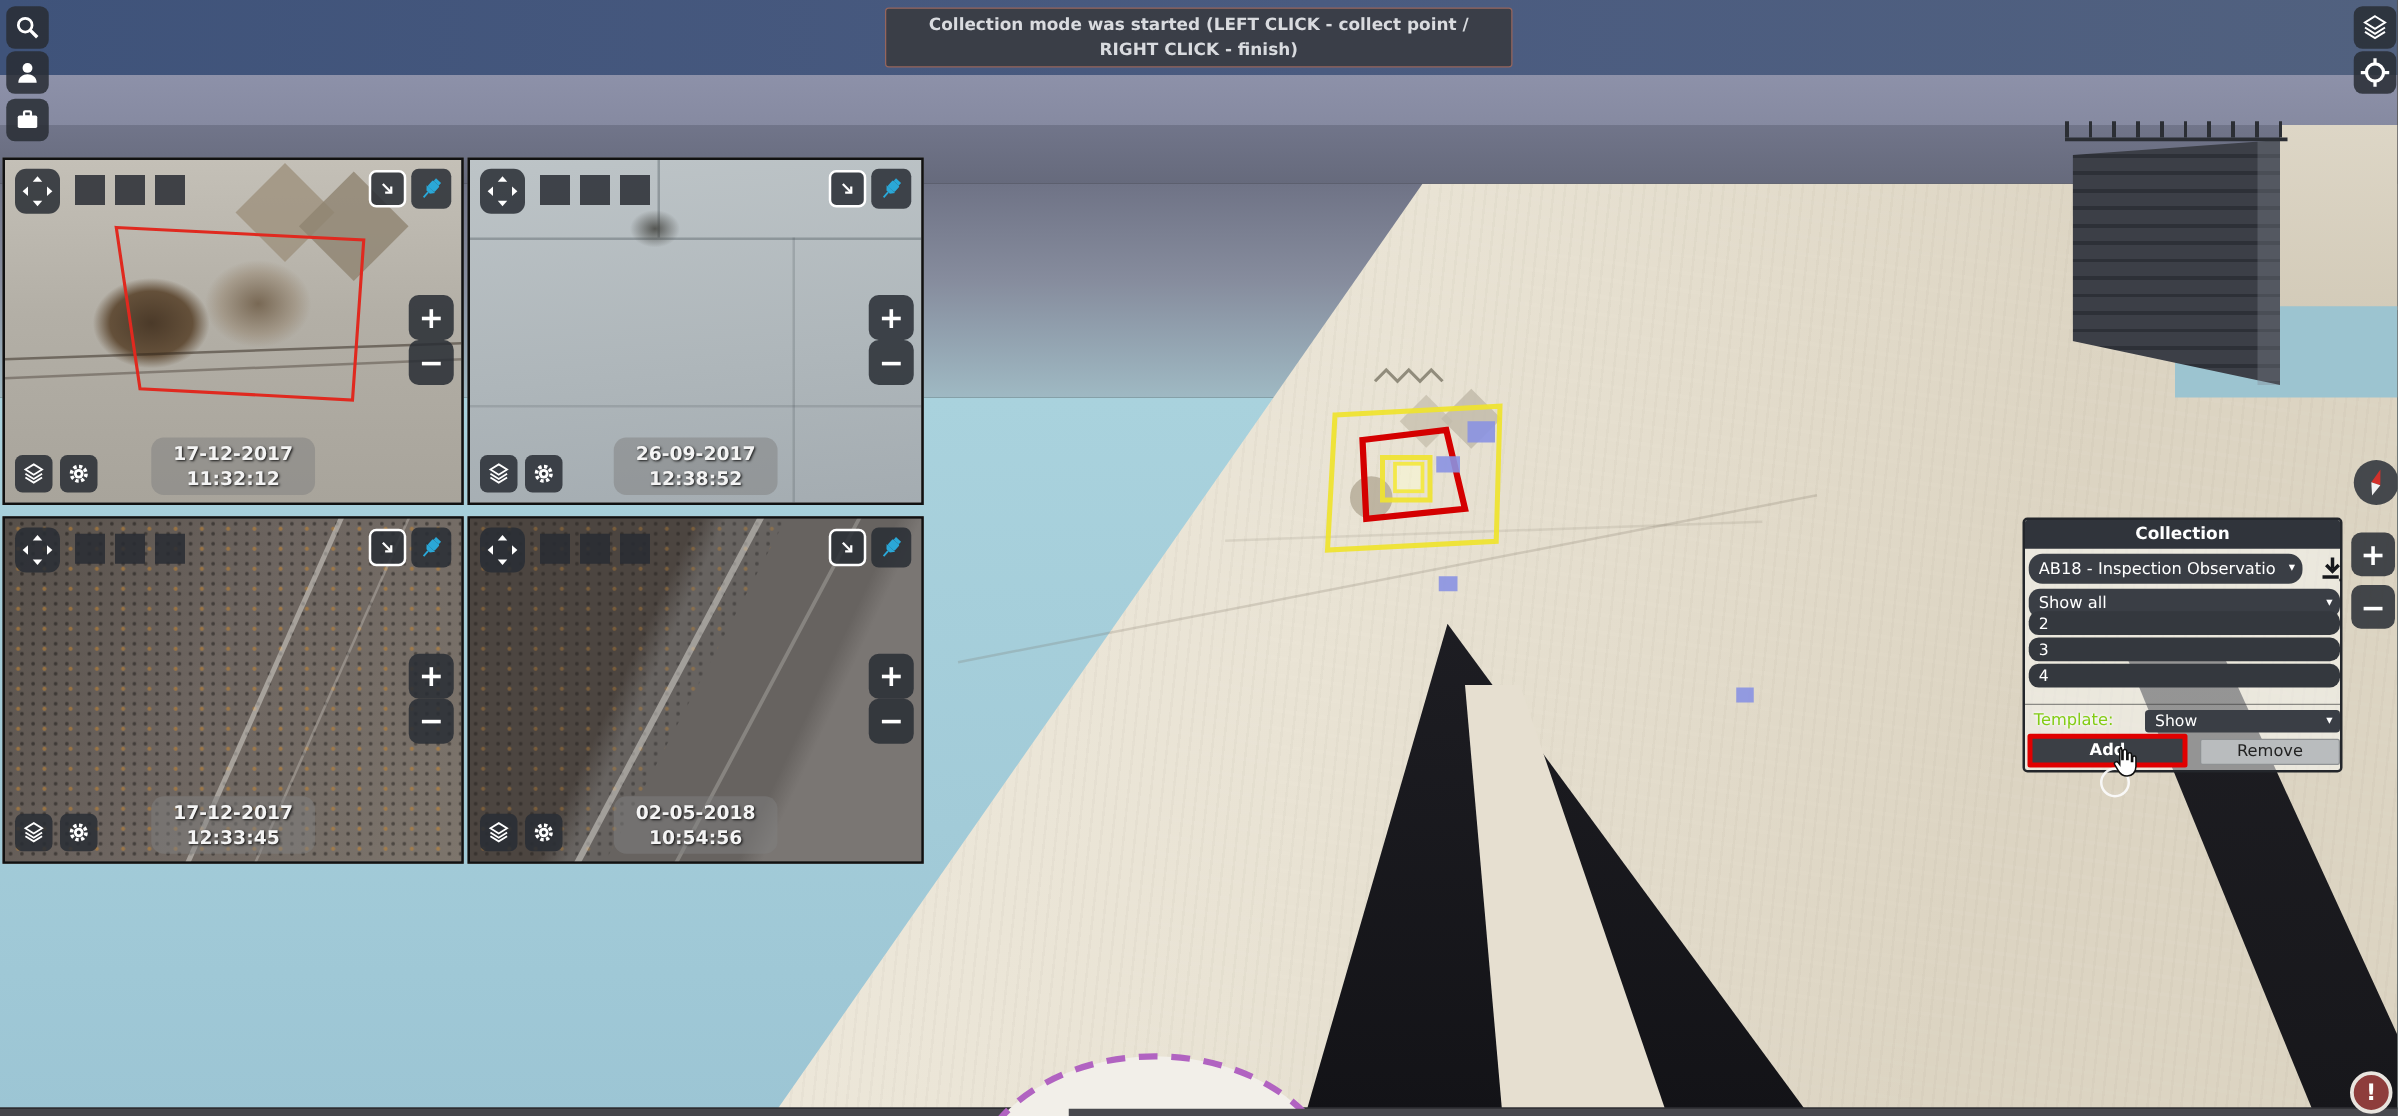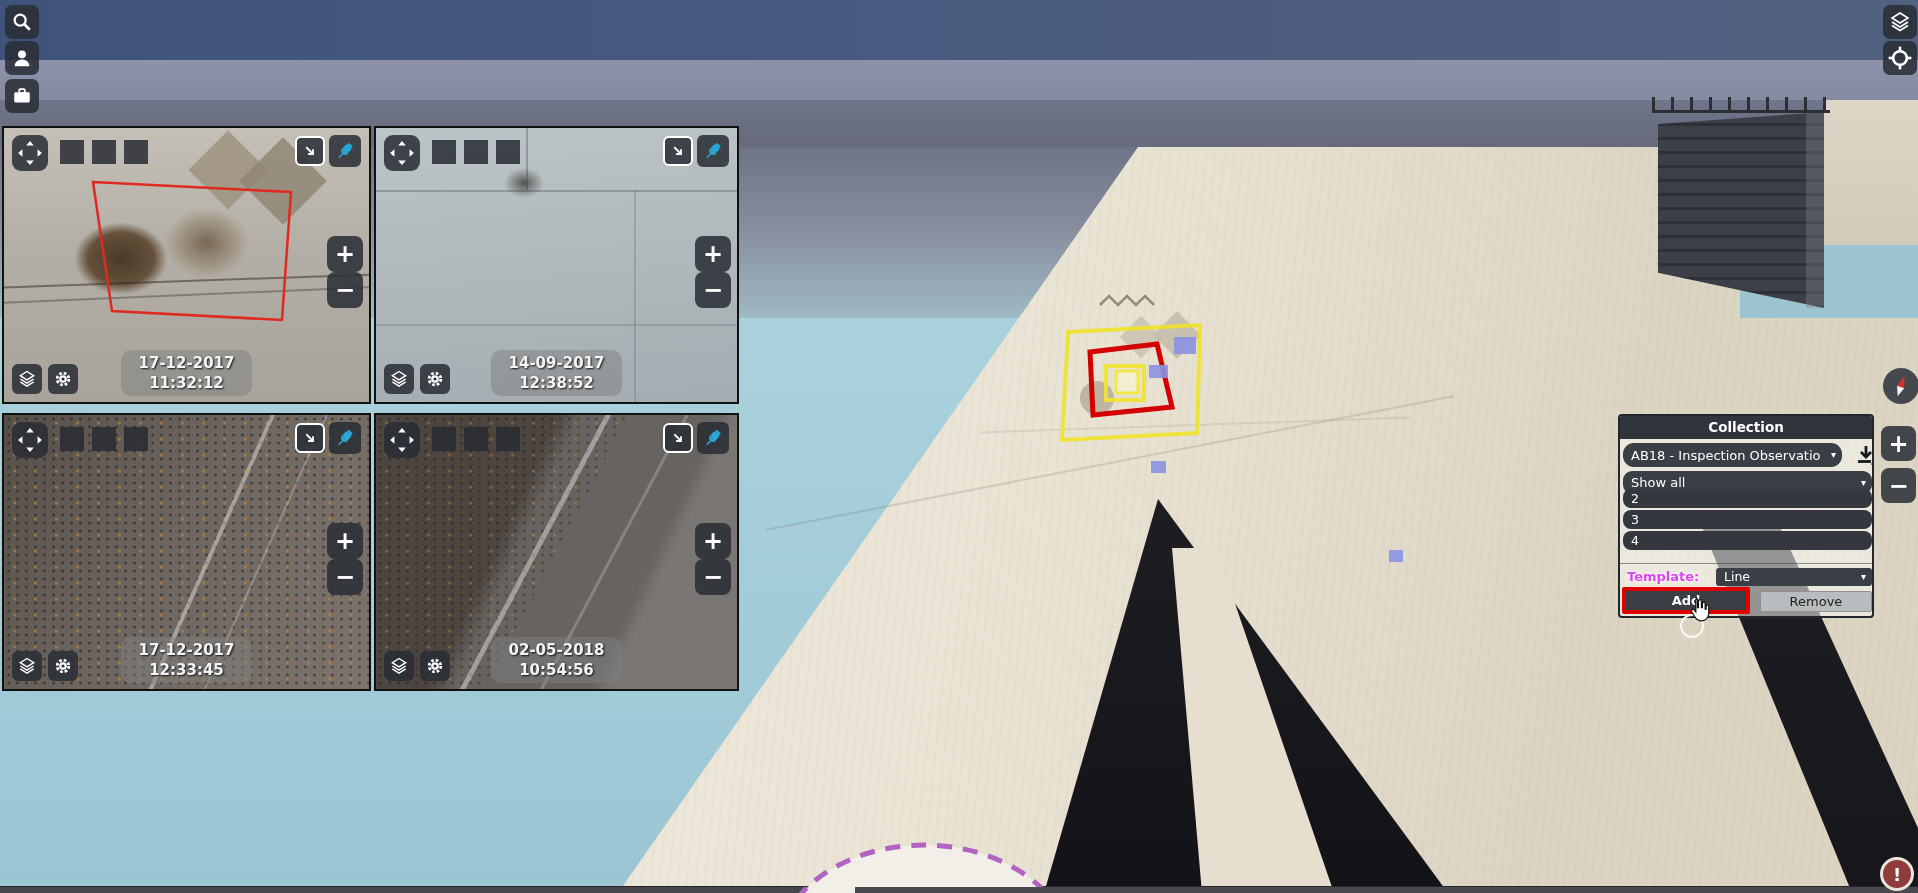--- a/index.html
+++ b/index.html
@@ -102,21 +102,21 @@
       display:flex;align-items:center;padding:0 6px 0 8px;cursor:pointer;white-space:nowrap;overflow:hidden;}
   .dd .val{flex:1;overflow:hidden;}
   .dd .arr{font-size:10px;margin-left:4px;color:#fff;}
   .dd-obs{left:3px;top:27px;width:219px;height:24px;border-radius:11px;}
   .dd-filter{left:3px;top:55px;width:249px;height:23px;border-radius:9px;}
   .dd-tpl{left:96px;top:152px;width:156px;height:18px;border-radius:3px;font-size:12.5px;}
   .dl-btn{left:226px;top:27px;width:27px;height:26px;background:transparent;}
   .litem{position:absolute;left:3px;width:249px;height:19px;background:#34383e;border-radius:8px;
          color:#fff;font-size:12.5px;line-height:19px;padding-left:8px;cursor:pointer;}
   .divider{position:absolute;left:0;top:147px;width:100%;height:1px;background:rgba(60,60,60,.55);}
-  .tpl-label{position:absolute;left:7px;top:153px;font-size:13px;color:#d946ef;font-weight:bold;
+  .tpl-label{position:absolute;left:7px;top:153px;font-size:13px;color:#84cc16;font-weight:normal;
          text-shadow:0 0 3px #fff,0 0 3px #fff;}
   .btn-add{position:absolute;left:2px;top:171px;width:128px;height:27px;background:#3b3f45;
          border:4px solid #e00000;border-radius:2px;color:#fff;font-size:13px;font-weight:bold;
          display:flex;align-items:center;justify-content:center;cursor:pointer;}
   .btn-remove{position:absolute;left:140px;top:175px;width:112px;height:21px;background:#b9bcbe;
          border:1px solid #8f9294;border-radius:2px;color:#222;font-size:13px;
          display:flex;align-items:center;justify-content:center;cursor:pointer;}
 
   .cursor-wrap{left:1678px;top:594px;width:48px;height:46px;z-index:30;pointer-events:none;}
   .click-ring{position:absolute;left:2px;top:20px;width:24px;height:24px;border:2px solid rgba(250,250,250,.95);
@@ -169,20 +169,24 @@
     <polygon points="1090,352 1157,344 1172,407 1093,415" fill="none" stroke="#d40000" stroke-width="5"></polygon>
     <rect x="1106" y="366" width="38" height="34" fill="none" stroke="#efe32c" stroke-width="4" opacity="0.9"></rect>
     <rect x="1116" y="371" width="22" height="22" fill="rgba(255,255,210,0.45)" stroke="#f3e84a" stroke-width="3"></rect>
     <rect x="1174" y="337" width="22" height="17" fill="#8a92e2" opacity="0.9"></rect>
     <rect x="1149" y="365" width="19" height="13" fill="#8a92e2" opacity="0.9"></rect>
     <rect x="1151" y="461" width="15" height="12" fill="#8a92e2" opacity="0.9"></rect>
     <rect x="1389" y="550" width="14" height="12" fill="#8a92e2" opacity="0.9"></rect>
   </svg>
   <div class="abs bar-over"></div>
 
+  <div class="abs banner">
+    <div>Collection mode was started (LEFT CLICK - collect point /</div>
+    <div>RIGHT CLICK - finish)</div>
+  </div>
 
   <div class="ibtn tl-search">
     <span>
         <svg width="22" height="22" viewBox="0 0 24 24">
           <circle cx="10" cy="10" r="6" fill="none" stroke="#fff" stroke-width="2.4"></circle>
           <line x1="14.5" y1="14.5" x2="20.5" y2="20.5" stroke="#fff" stroke-width="3"></line>
         </svg>
       </span>
   </div>
   <div class="ibtn tl-user">
@@ -373,21 +377,21 @@
     <div class="ibtn set">
       <span>
           <svg width="20" height="20" viewBox="0 0 24 24">
             <circle cx="12" cy="12" r="7" fill="none" stroke="#fff" stroke-width="3.4" stroke-dasharray="3.2 2.3"></circle>
             <circle cx="12" cy="12" r="4.6" fill="#fff"></circle>
             <circle cx="12" cy="12" r="1.9" fill="#2a2e34"></circle>
           </svg>
         </span>
     </div>
     <div class="stamp">
-      <div>14-09-2017</div>
+      <div>26-09-2017</div>
       <div>12:38:52</div>
     </div>
   </div>
 
   <div class="thumb t3">
     <div class="photo">
       <div class="speck"></div>
       <div class="streak" style="left:200px;top:-20px;width:4px;height:340px;transform:rotate(24deg);"></div>
       <div class="streak" style="left:255px;top:-20px;width:2px;height:340px;transform:rotate(24deg);opacity:.6;"></div>
     </div>
@@ -545,21 +549,21 @@
     </div>
 
     <div class="litem" style="top:73px;">2</div>
     <div class="litem" style="top:94px;">3</div>
     <div class="litem" style="top:115px;">4</div>
 
     <div class="divider"></div>
 
     <div class="tpl-label">Template:</div>
     <div class="dd dd-tpl">
-      <span class="val">Line</span>
+      <span class="val">Show</span>
       <span class="arr">▾</span>
     </div>
 
     <div class="btn-add">Add</div>
     <div class="btn-remove">Remove</div>
   </div>
 
   <div class="abs cursor-wrap">
     <div class="click-ring"></div>
     <svg width="30" height="32" viewBox="0 0 32 34" style="position:absolute;left:6px;top:0;">

